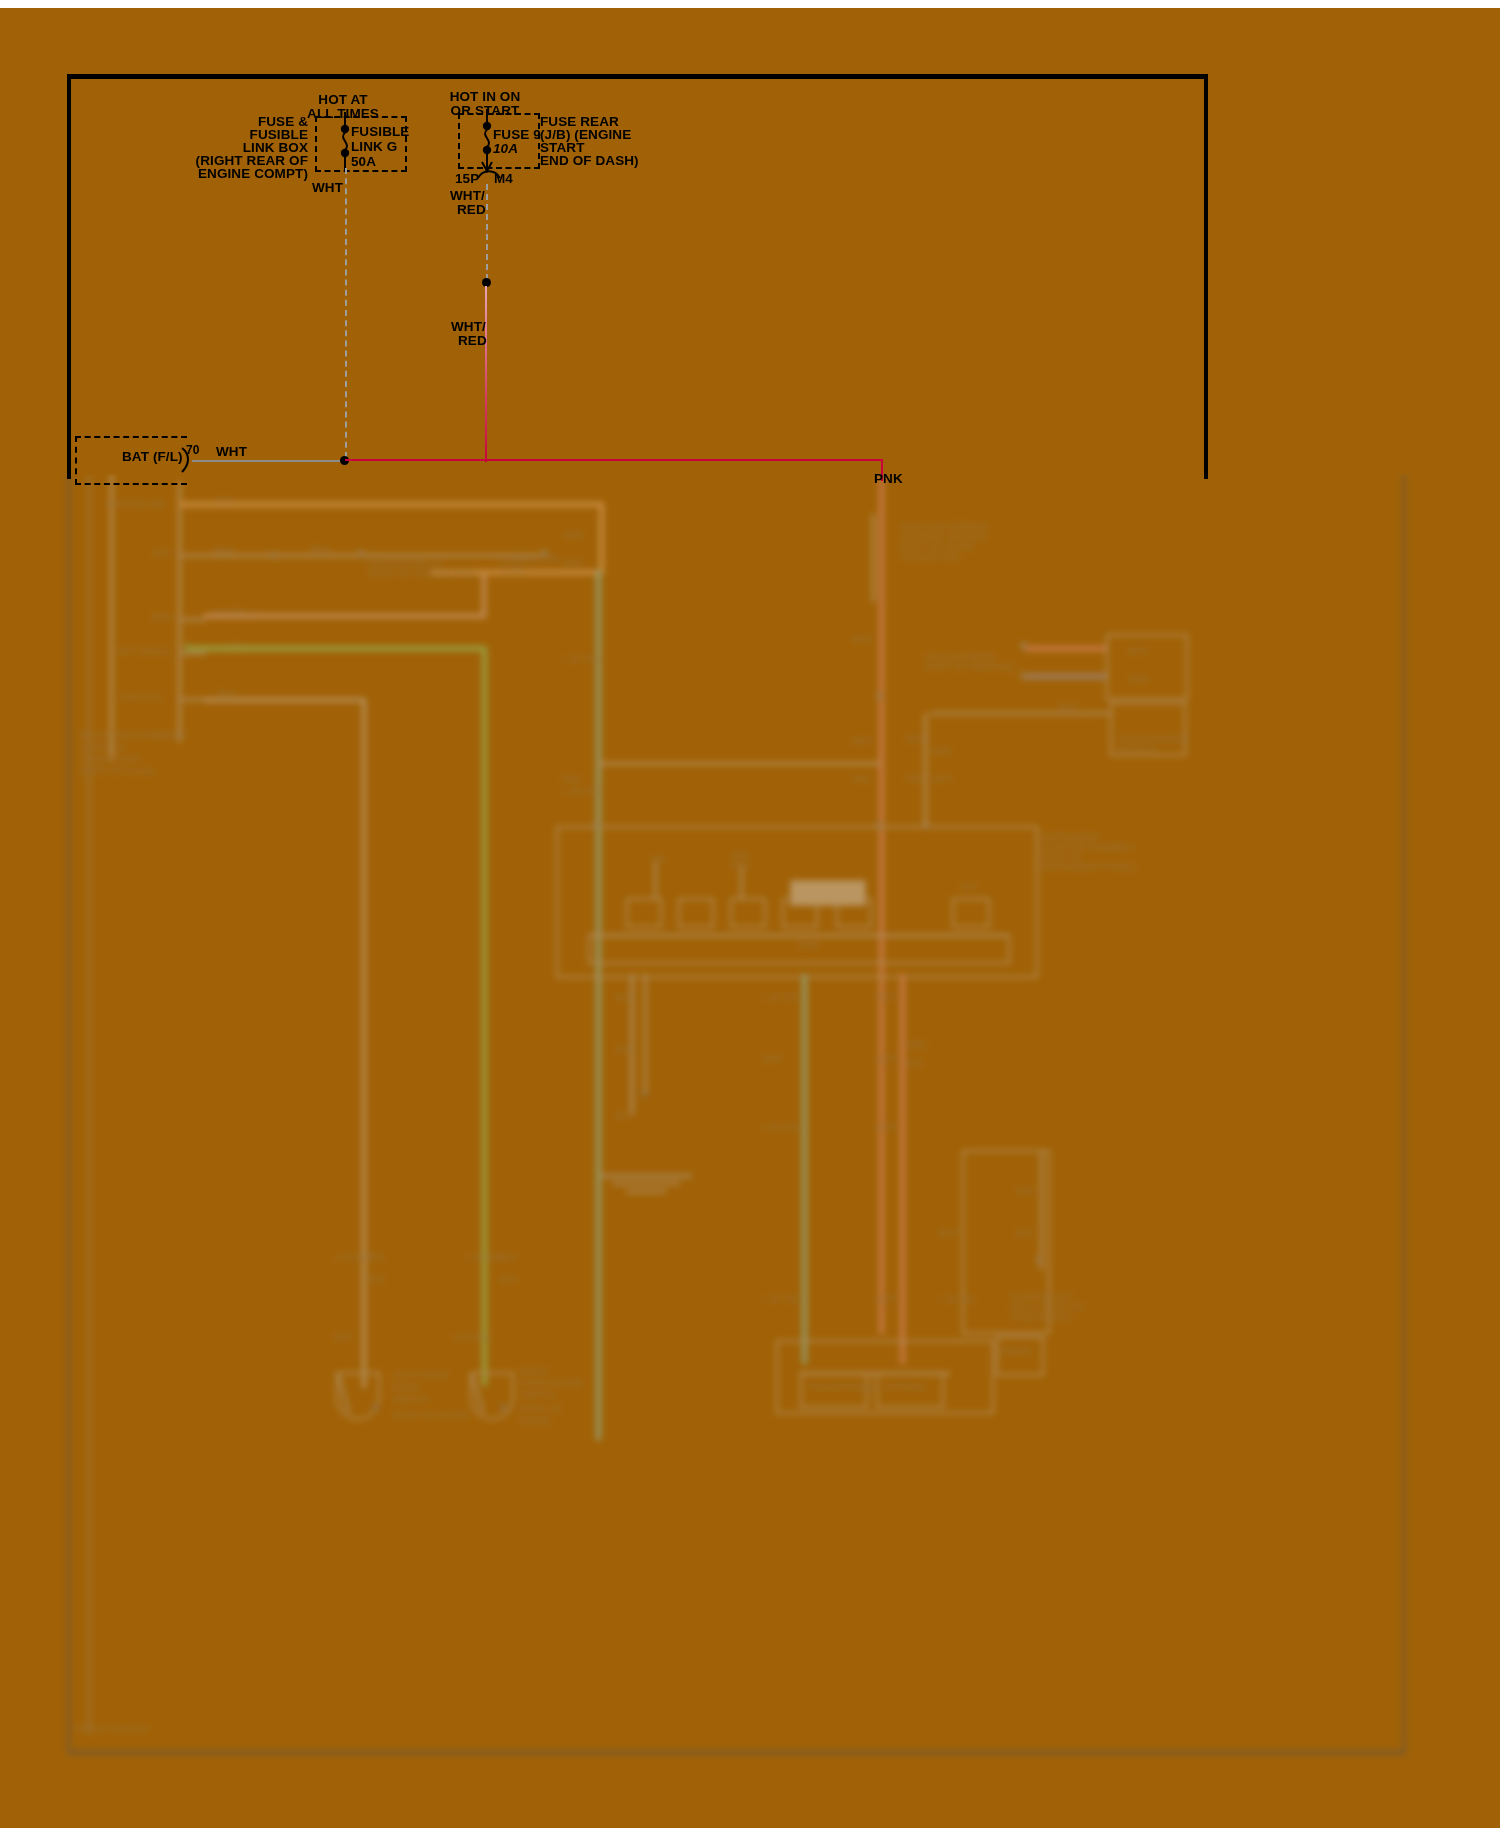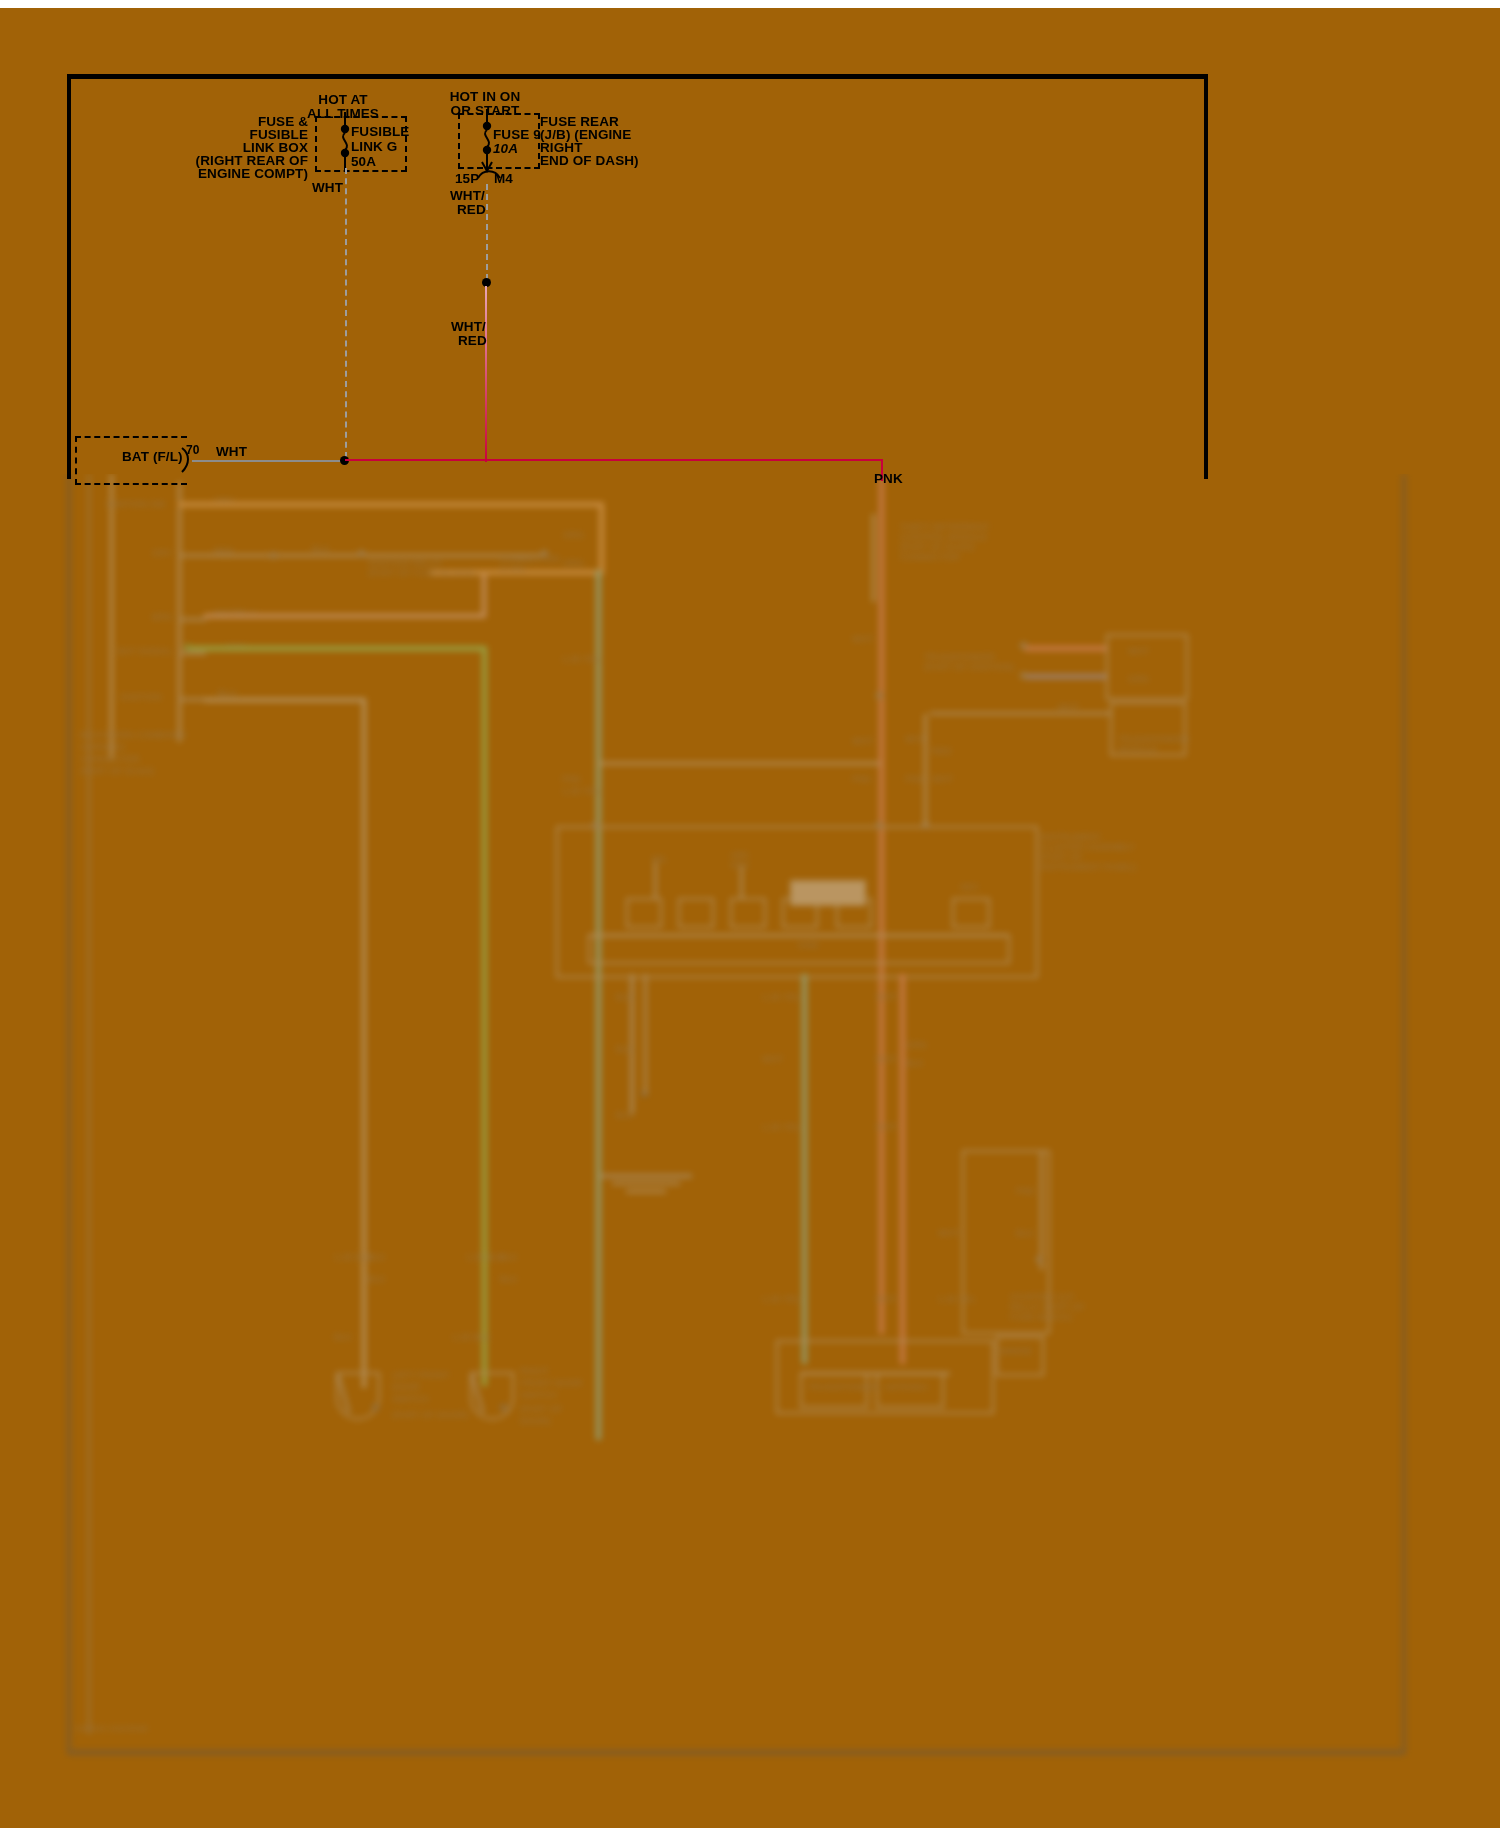--- a/index.html
+++ b/index.html
@@ -299,21 +299,21 @@
   <div class="dashline-v" style="left:345px;top:160px;height:290px;"></div>
   <div class="lbl" style="left:312px;top:172px;">WHT</div>
 
   <div class="lbl c" style="left:425px;top:81px;width:120px;">HOT IN ON</div>
   <div class="lbl c" style="left:425px;top:95px;width:120px;">OR START</div>
 
   <div class="dashbox" style="left:458px;top:105px;width:78px;height:52px;"></div>
 
   <div class="lbl" style="left:540px;top:106px;">FUSE REAR</div>
   <div class="lbl" style="left:540px;top:119px;">(J/B) (ENGINE</div>
-  <div class="lbl" style="left:540px;top:132px;">RIGHT</div>
+  <div class="lbl" style="left:540px;top:132px;">START</div>
   <div class="lbl" style="left:540px;top:145px;">END OF DASH)</div>
 
   <svg class="sym" style="left:478px;top:101px;width:26px;height:74px;" viewBox="0 0 26 74">
     <line x1="9" y1="0" x2="9" y2="14" stroke="#000" stroke-width="2"></line>
     <circle cx="9" cy="17" r="4.2" fill="#000"></circle>
     <path d="M9 21 C 2 26, 16 32, 9 38" stroke="#000" stroke-width="2" fill="none"></path>
     <circle cx="9" cy="41" r="4.2" fill="#000"></circle>
     <line x1="9" y1="45" x2="9" y2="60" stroke="#000" stroke-width="2"></line>
     <path d="M4 53 L 9 62 L 14 53" stroke="#000" stroke-width="2" fill="none"></path>
   </svg>

